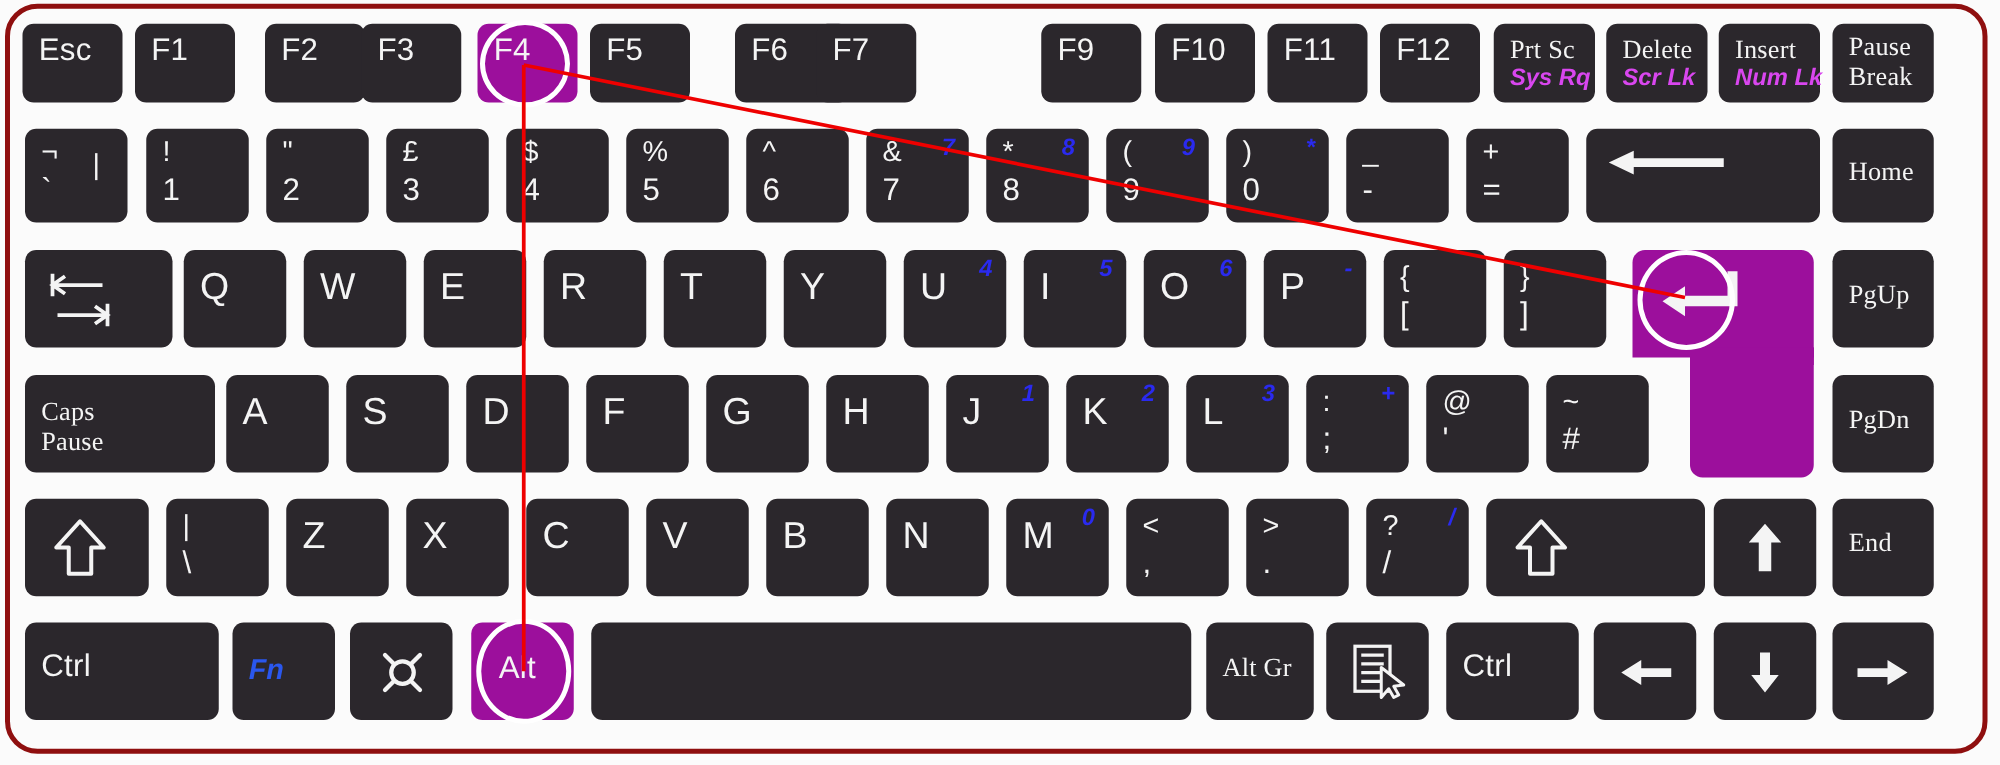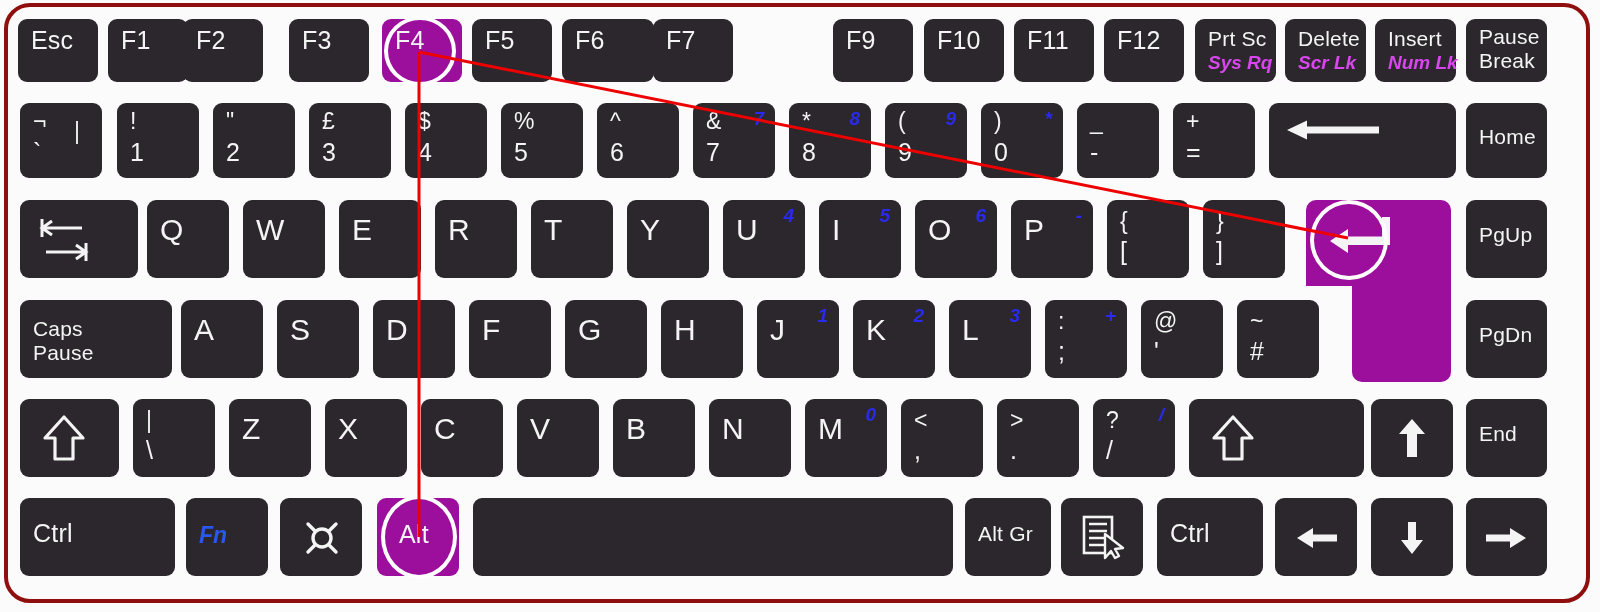--- a/index.html
+++ b/index.html
@@ -22,21 +22,21 @@
   .key{
     position:absolute;box-sizing:border-box;
     background:#2b272c;border-radius:9px;
     color:#f2f2f2;
   }
   .key .lbl{
     position:absolute;left:13px;top:8px;
     font-size:25px;line-height:26px;letter-spacing:.2px;
     white-space:pre;color:#f4f4f4;
   }
-  .key.small .lbl{font-size:21px;line-height:24px;}
+  .key.small .lbl{font-size:21px;line-height:24px;font-family:Liberation Serif, serif;}
   
   .key .up{
     position:absolute;left:13px;top:6px;font-size:23px;line-height:24px;color:#f4f4f4;
   }
   .key .dn{
     position:absolute;left:13px;top:36px;font-size:25px;line-height:26px;color:#f4f4f4;
   }
   
   .key .np{
     position:absolute;right:11px;top:5px;
@@ -75,34 +75,34 @@
 
 <div id="stage">
   <div id="frame"></div>
 
   <div class="key" style="left:18px;top:19px;width:80px;height:63px;">
     <span class="lbl">Esc</span>
     </div>
   <div class="key" style="left:108px;top:19px;width:80px;height:63px;">
     <span class="lbl">F1</span>
     </div>
-  <div class="key" style="left:183px;top:19px;width:80px;height:63px;">
+  <div class="key" style="left:212px;top:19px;width:80px;height:63px;">
     <span class="lbl">F2</span>
     </div>
   <div class="key" style="left:289px;top:19px;width:80px;height:63px;">
     <span class="lbl">F3</span>
     </div>
   <div class="key hl" style="left:382px;top:19px;width:80px;height:63px;">
     <span class="lbl">F4</span>
     </div>
   <div class="circle" style="left:384px;top:16px;width:72px;height:70px;"></div>
   <div class="key" style="left:472px;top:19px;width:80px;height:63px;">
     <span class="lbl">F5</span>
     </div>
-  <div class="key" style="left:562px;top:19px;width:92px;height:63px;padding-left:36px;">
+  <div class="key" style="left:588px;top:19px;width:92px;height:63px;padding-left:36px;">
     <span class="lbl">F6</span>
     </div>
   <div class="key" style="left:653px;top:19px;width:80px;height:63px;">
     <span class="lbl">F7</span>
     </div>
   <div class="key" style="left:833px;top:19px;width:80px;height:63px;">
     <span class="lbl">F9</span>
     </div>
   <div class="key" style="left:924px;top:19px;width:80px;height:63px;">
     <span class="lbl">F10</span>

